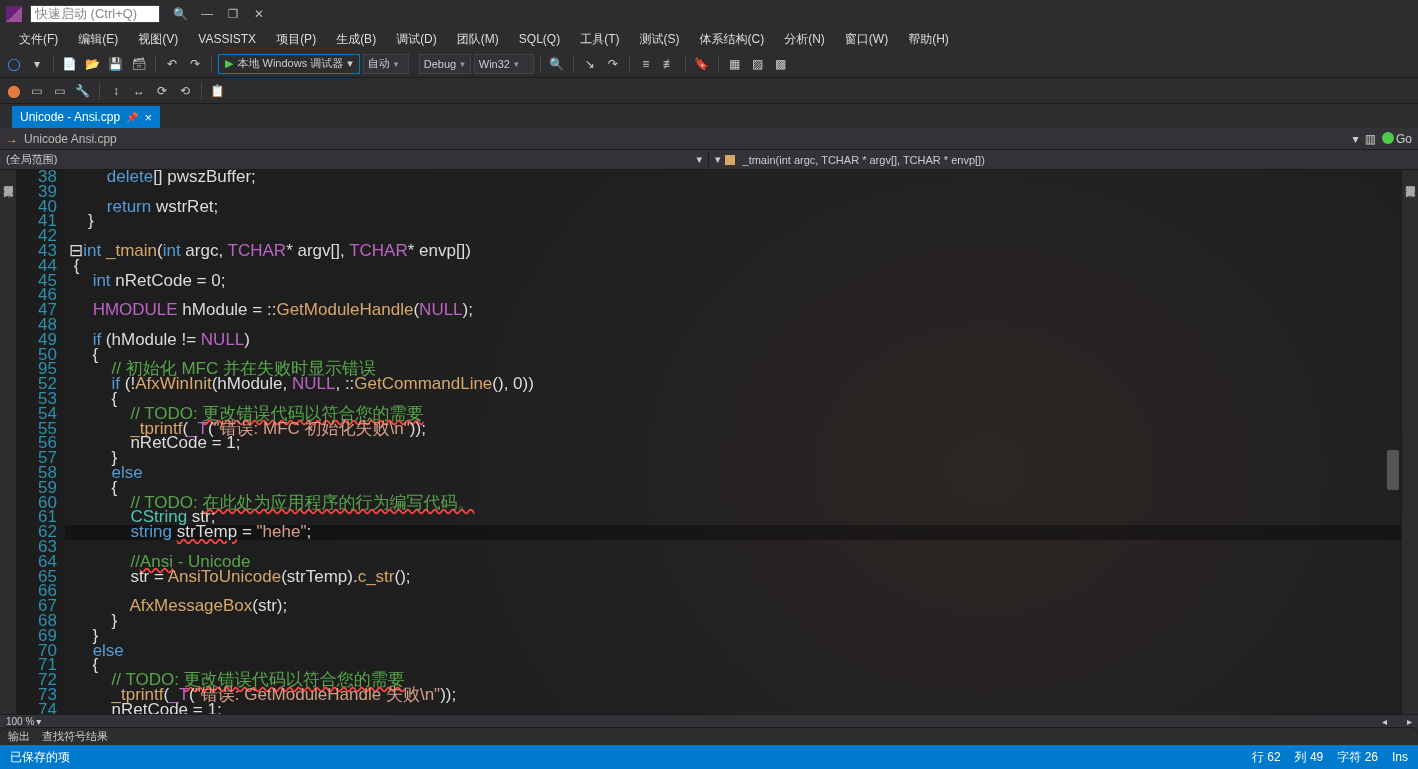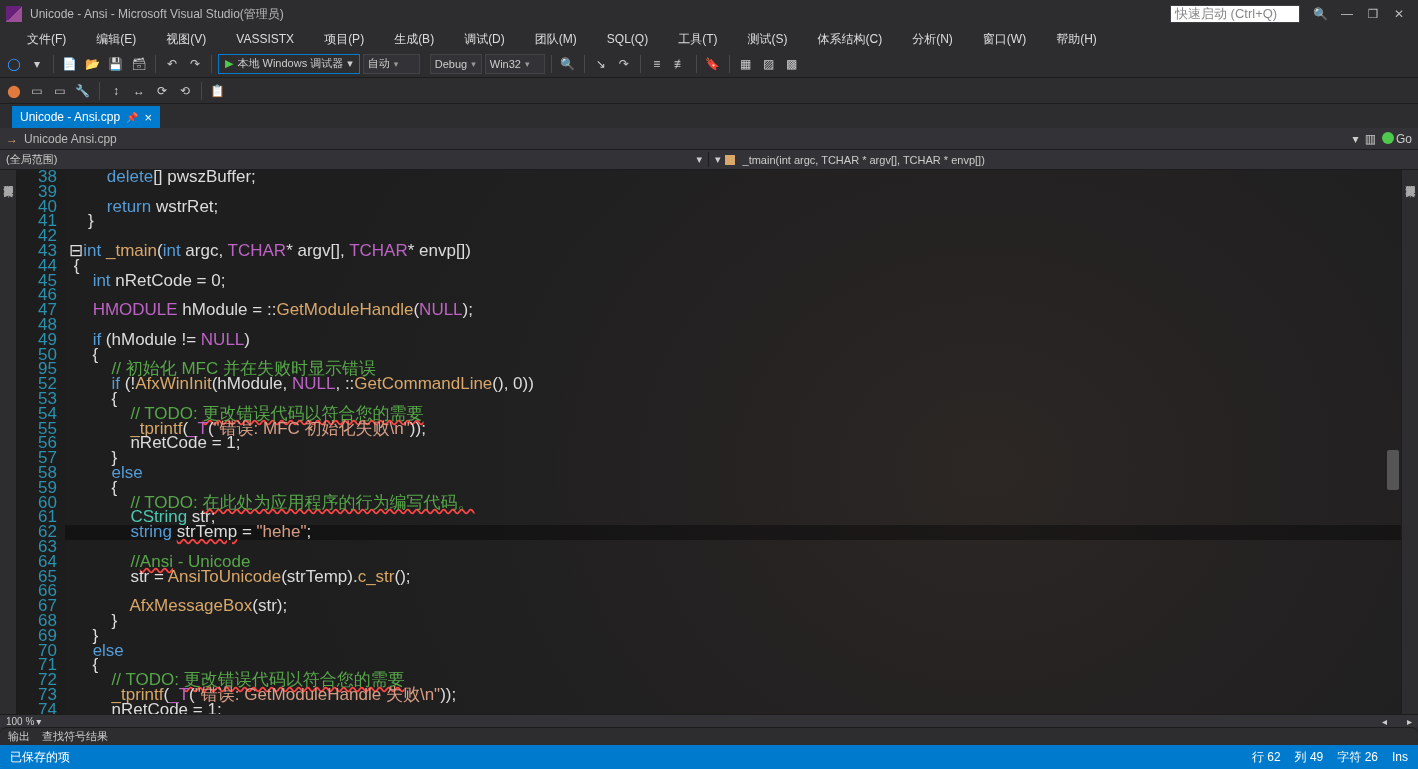--- a/index.html
+++ b/index.html
@@ -2,21 +2,21 @@
 <html><head>
 <meta charset="utf-8">
 <style>
 * { margin:0; padding:0; box-sizing:border-box; font-family:"Segoe UI","Microsoft YaHei",sans-serif; }
 html,body { width:1418px; height:769px; background:#2d2d30; color:#ccc; overflow:hidden; font-size:12px; }
 .titlebar { height:28px; background:#2d2d30; display:flex; align-items:center; padding:0 6px; }
 .titlebar .logo { width:16px; height:16px; background:linear-gradient(135deg,#68217a 50%,#9b4f96 50%); margin-right:8px; }
 .titlebar .title { flex:1; color:#bbb; font-size:12px; }
 .titlebar .quickbox { width:130px; height:18px; border:1px solid #3f3f46; background:#ffffff; color:#888; font-size:13px; padding:0 4px; display:flex; align-items:center; margin-right:8px; }
 .titlebar .wbtn { width:26px; height:20px; display:flex; align-items:center; justify-content:center; color:#bbb; cursor:pointer; }
-.menubar { height:22px; background:#2d2d30; display:flex; align-items:center; padding:0 20px; gap:16px; }
+.menubar { height:22px; background:#2d2d30; display:flex; align-items:center; padding:0 12px; gap:6px; }
 .menubar .mitem { padding:2px 7px; color:#ddd; font-size:12px; cursor:pointer; }
 .toolbar { height:28px; background:#2d2d30; border-bottom:1px solid #1c1c1c; display:flex; align-items:center; padding:0 4px; gap:3px; }
 .toolbar2 { height:26px; background:#2d2d30; border-bottom:1px solid #1c1c1c; display:flex; align-items:center; padding:0 4px; gap:3px; }
 .tbtn { width:20px; height:20px; display:flex; align-items:center; justify-content:center; cursor:pointer; font-size:12px; }
 .tsep { width:1px; height:18px; background:#484848; margin:0 3px; }
 .tdrop { height:20px; border:1px solid #434346; background:#333337; color:#ccc; font-size:11px; padding:0 4px; display:flex; align-items:center; gap:4px; cursor:pointer; }
 .tdrop::after { content:"▾"; font-size:9px; color:#999; }
 .runbtn { display:flex; align-items:center; gap:4px; height:20px; padding:0 6px; border:1px solid #007acc; background:#2d2d30; color:#ccc; font-size:11px; cursor:pointer; }
 .runbtn .play { color:#4ec94e; }
 .tabstrip { height:24px; background:#2d2d30; display:flex; align-items:flex-end; padding-left:12px; }
@@ -50,21 +50,20 @@
 .outrow .otab { cursor:pointer; }
 .statusbar { height:24px; background:#007acc; color:#fff; display:flex; align-items:center; padding:0 10px; font-size:12px; gap:14px; }
 .statusbar .flex1 { flex:1; }
 .scrollthumb { position:absolute; right:2px; width:12px; height:40px; background:#555; border-radius:2px; top:280px; }
 </style>
 </head>
 <body>
 
 <div class="titlebar">
   <div class="logo"></div>
-  <div class="title">Unicode - Ansi - Microsoft Visual Studio(管理员)</div>
   <div class="quickbox">
       <span>快速启动 (Ctrl+Q)</span>
     </div>
   <div class="wbtn">🔍</div>
   <div class="wbtn">—</div>
   <div class="wbtn">❐</div>
   <div class="wbtn">✕</div>
 </div>
 
 <div class="menubar" id="menubar">
@@ -91,21 +90,21 @@
   <div class="tsep"></div>
   <div class="tbtn">📄</div>
   <div class="tbtn">📂</div>
   <div class="tbtn">💾</div>
   <div class="tbtn">🗃</div>
   <div class="tsep"></div>
   <div class="tbtn">↶</div>
   <div class="tbtn">↷</div>
   <div class="tsep"></div>
   <div class="runbtn"><span class="play">▶</span><span>本地 Windows 调试器</span> ▾</div>
-  <div class="tdrop" style="width:57px">
+  <div class="tdrop" style="width:46px">
       <span>自动</span>
     </div>
   <div style="width:4px"></div>
   <div class="tdrop" style="width:52px">
       <span>Debug</span>
     </div>
   <div class="tdrop" style="width:60px">
       <span>Win32</span>
     </div>
   <div class="tsep"></div>

